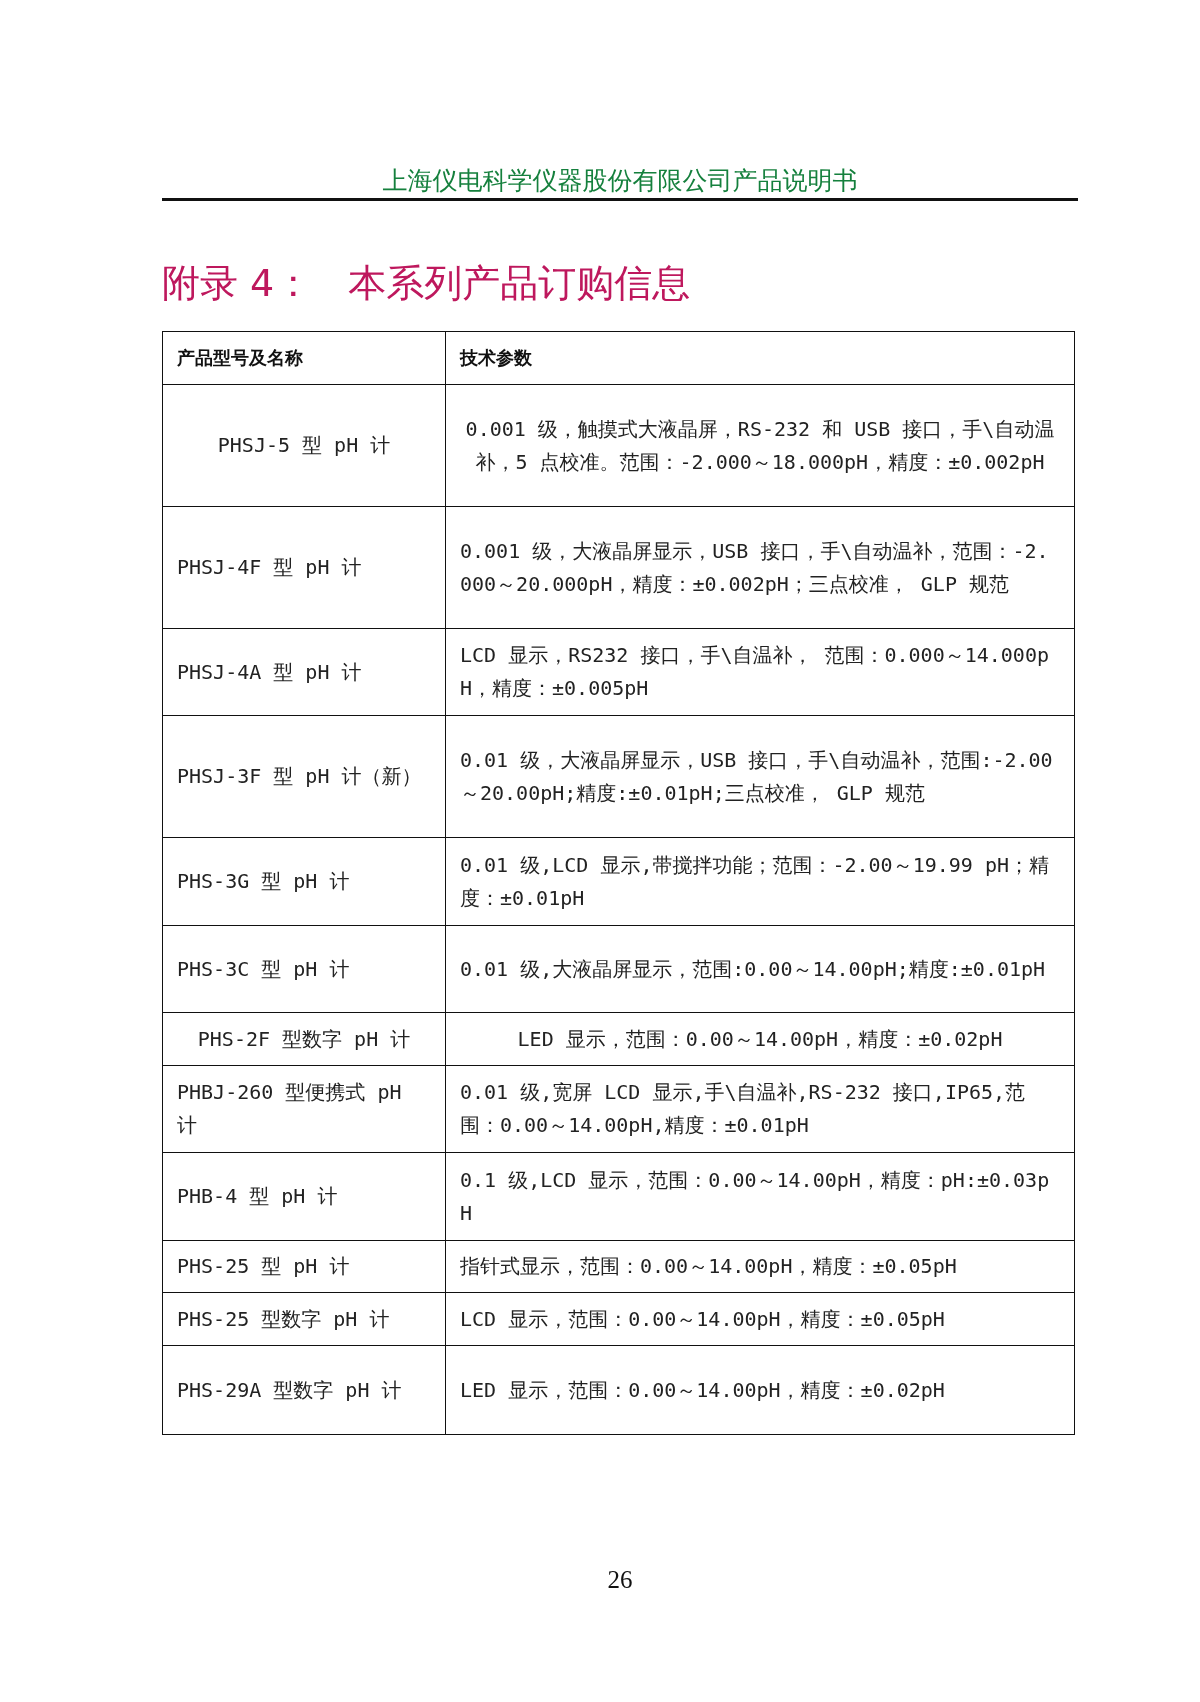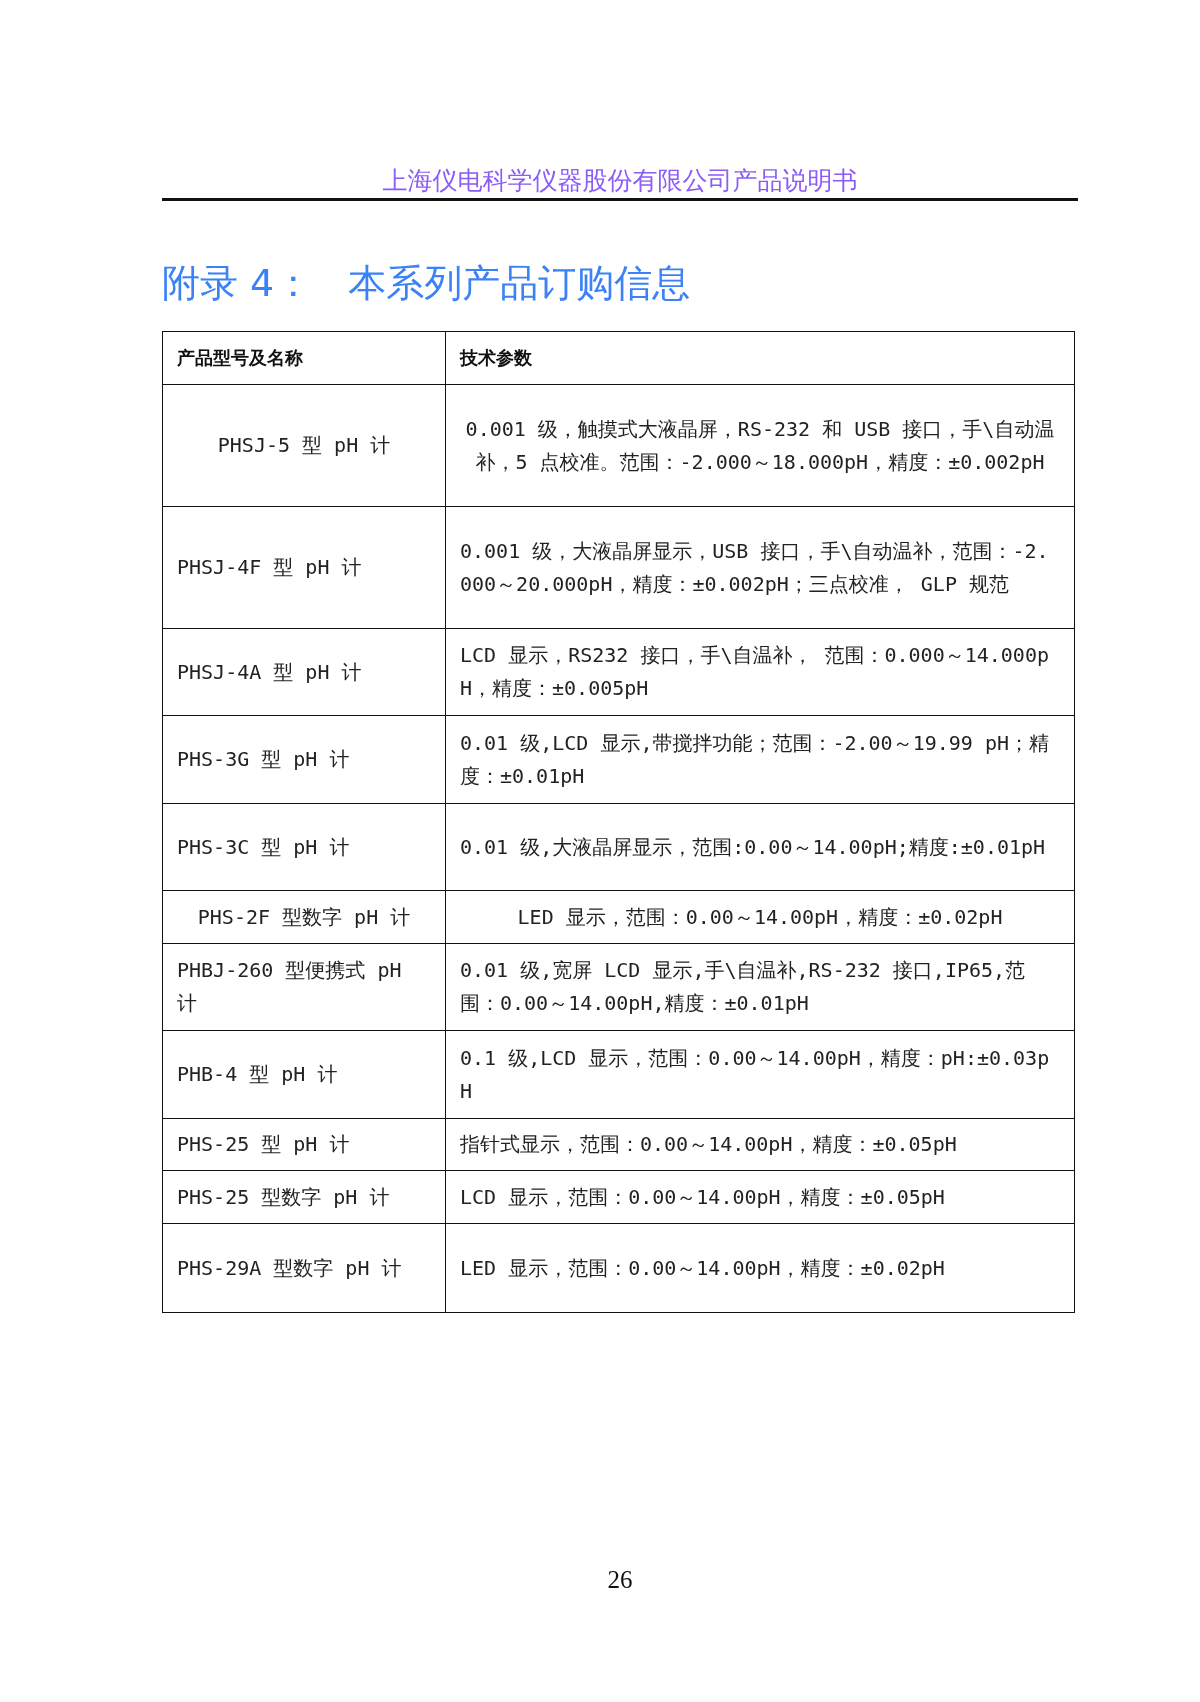--- a/index.html
+++ b/index.html
@@ -1,19 +1,19 @@
 <!DOCTYPE html>
 <html><head>
 <meta charset="utf-8">
 <style>
   html, body { margin: 0; padding: 0; background: #ffffff; }
   body { width: 1200px; height: 1702px; position: relative; overflow: hidden; font-family: "DejaVu Serif", serif; color: #111; }
-  .running-header { position: absolute; left: 162px; width: 916px; top: 164px; text-align: center; font-family: Liberation Sans, sans-serif; font-size: 25px; color: #8b5cf6; letter-spacing: 0px; }
+  .running-header { position: absolute; left: 162px; width: 916px; top: 164px; text-align: center; font-family: Liberation Sans, sans-serif; font-size: 25px; color: #15803d; letter-spacing: 0px; }
   .header-rule { position: absolute; left: 162px; width: 916px; top: 198px; height: 0; border-top: 3px solid #111; }
-  .title { position: absolute; left: 162px; top: 258px; font-family: "DejaVu Sans", sans-serif; font-size: 38px; color: #3b82f6; white-space: pre; }
+  .title { position: absolute; left: 162px; top: 258px; font-family: "DejaVu Sans", sans-serif; font-size: 38px; color: #be185d; white-space: pre; }
   .title .gap { display: inline-block; width: 36px; }
   table.orders { position: absolute; left: 162px; top: 331px; width: 912px; border-collapse: collapse; table-layout: fixed; }
   table.orders td, table.orders th { border: 1.5px solid #111; padding: 0 14px; vertical-align: middle; font-family: "DejaVu Sans Mono", monospace; font-size: 20px; line-height: 33px; color: #222; word-break: break-all; }
   table.orders th { font-family: Liberation Serif, serif; font-weight: bold; font-size: 18px; text-align: left; color: #111; }
   col.c1 { width: 283px; }
   col.c2 { width: 629px; }
   .page-number { position: absolute; left: 0; width: 1240px; top: 1566px; text-align: center; font-family: "Liberation Serif", serif; font-size: 25px; color: #111; }
 </style>
 </head>
 <body>
@@ -40,20 +40,24 @@
         <td>0.001 级，触摸式大液晶屏，RS-232 和 USB 接口，手\自动温补，5 点校准。范围：-2.000～18.000pH，精度：±0.002pH</td>
       </tr>
       <tr style="height: 122px; padding-left: 16px;">
         <td>PHSJ-4F 型 pH 计</td>
         <td>0.001 级，大液晶屏显示，USB 接口，手\自动温补，范围：-2.000～20.000pH，精度：±0.002pH；三点校准， GLP 规范</td>
       </tr>
       <tr style="height: 87px; margin-left: 45px;">
         <td>PHSJ-4A 型 pH 计</td>
         <td>LCD 显示，RS232 接口，手\自温补， 范围：0.000～14.000pH，精度：±0.005pH</td>
       </tr>
+      <tr style="height: 122px;">
+        <td>PHSJ-3F 型 pH 计（新）</td>
+        <td>0.01 级，大液晶屏显示，USB 接口，手\自动温补，范围:-2.00～20.00pH;精度:±0.01pH;三点校准， GLP 规范</td>
+      </tr>
       <tr style="height: 88px;">
         <td>PHS-3G 型 pH 计</td>
         <td>0.01 级,LCD 显示,带搅拌功能；范围：-2.00～19.99 pH；精度：±0.01pH</td>
       </tr>
       <tr style="height: 87px;">
         <td>PHS-3C 型 pH 计</td>
         <td>0.01 级,大液晶屏显示，范围:0.00～14.00pH;精度:±0.01pH</td>
       </tr>
       <tr style="height: 53px; text-align: center;">
         <td>PHS-2F 型数字 pH 计</td>

